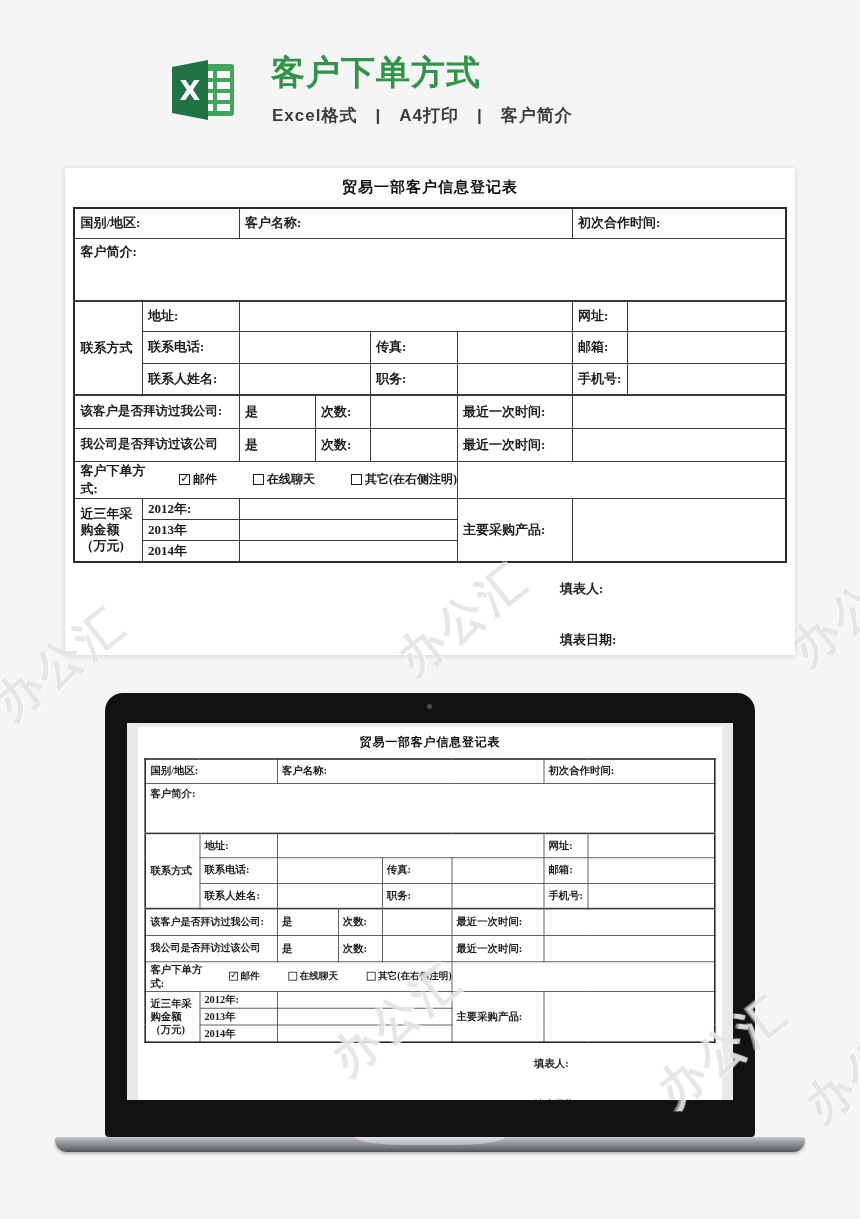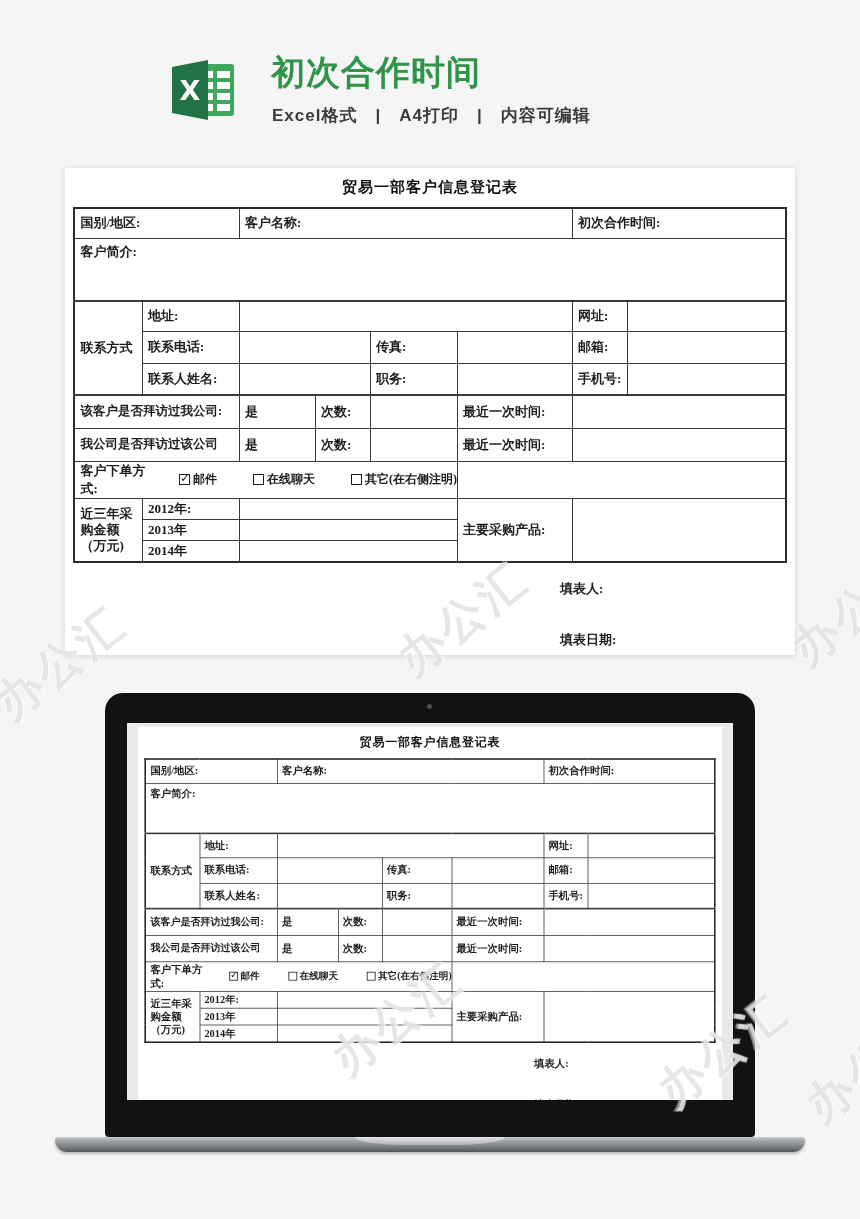--- a/index.html
+++ b/index.html
@@ -126,22 +126,22 @@
     <rect x="30" y="24" width="13" height="7"></rect>
       <rect x="47" y="24" width="13" height="7"></rect>
     <rect x="30" y="35" width="13" height="7"></rect>
       <rect x="47" y="35" width="13" height="7"></rect>
     <rect x="30" y="46" width="13" height="7"></rect>
       <rect x="47" y="46" width="13" height="7"></rect>
   </g>
   <polygon points="2,9 38,2 38,62 2,55" fill="#217346"></polygon>
   <text x="20" y="42" text-anchor="middle" font-family="DejaVu Sans, sans-serif" font-size="27" font-weight="bold" fill="#ffffff">X</text>
 </svg>
-<div class="page-title">初次合作时间</div>
-<div class="page-subtitle">Excel格式　|　A4打印　|　内容可编辑</div>
+<div class="page-title">客户下单方式</div>
+<div class="page-subtitle">Excel格式　|　A4打印　|　客户简介</div>
 
 <div class="doc" id="doc-main">
   <div class="doc-title">贸易一部客户信息登记表</div>
   <table class="reg">
     <colgroup>
       <col style="width:68px">
         <col style="width:97px">
         <col style="width:76px">
         <col style="width:55px">
       <col style="width:87px">

